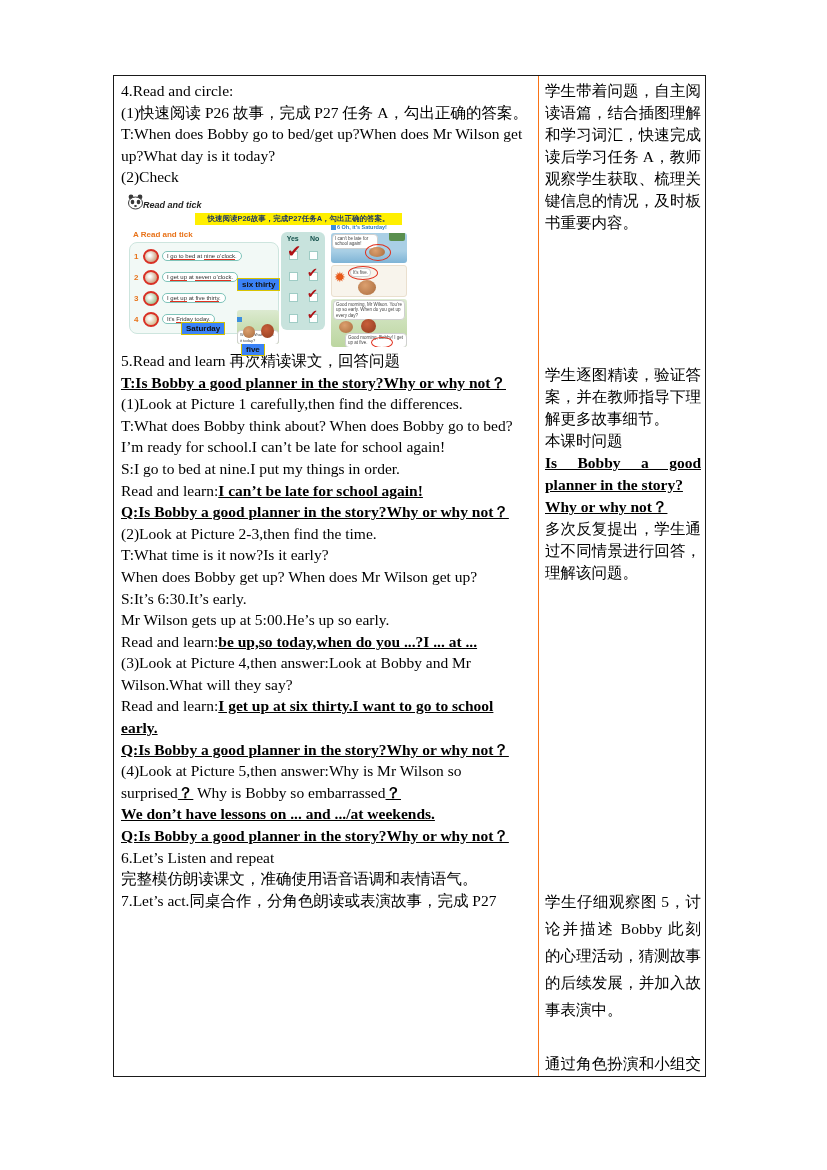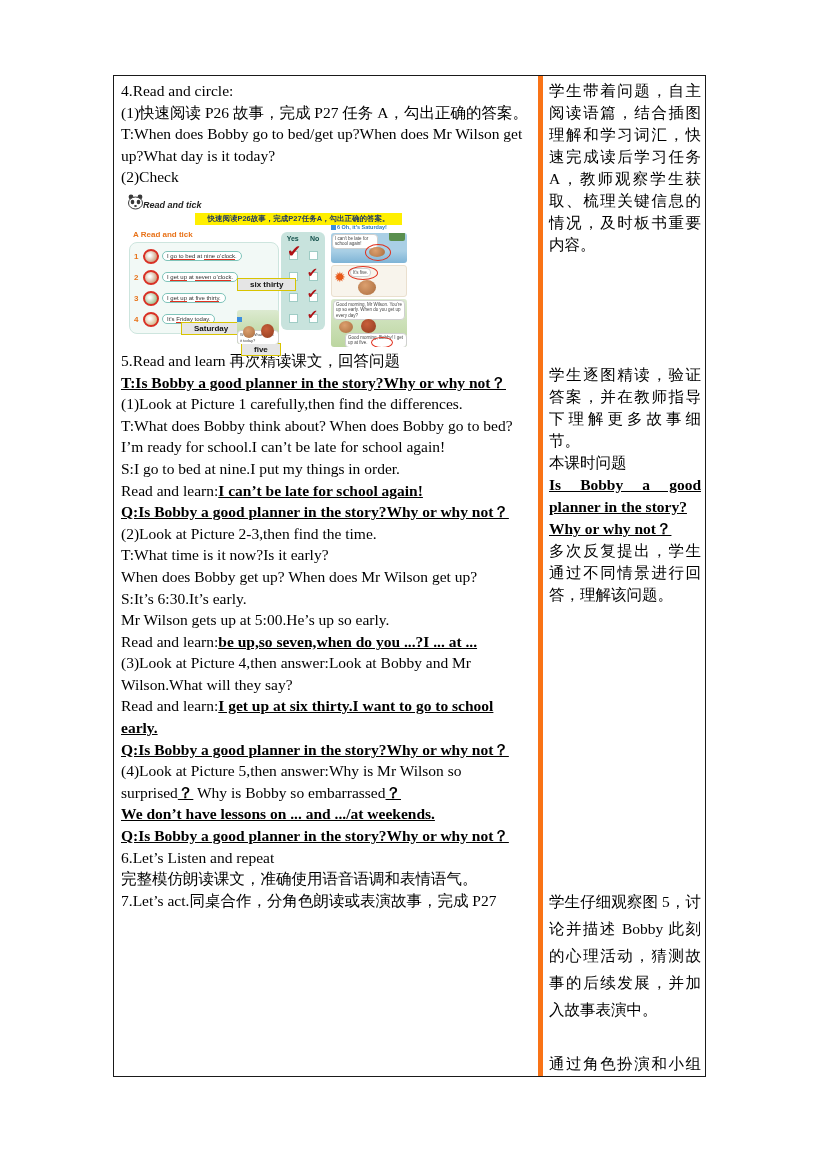--- a/index.html
+++ b/index.html
@@ -1,21 +1,21 @@
 <!DOCTYPE html>
 <html><head>
 <meta charset="utf-8">
 <style>
   html,body{margin:0;padding:0;}
   body{width:827px;height:1170px;background:#ffffff;position:relative;
        font-family:"Liberation Serif","DejaVu Serif",serif;color:#000;}
   .doc-table{position:absolute;left:113px;top:75px;width:593px;height:1002px;
              border:1px solid #1a1a1a;box-sizing:border-box;overflow:hidden;display:flex;}
   .cell-left{width:424px;box-sizing:border-box;padding:4px 5px 0 7px;overflow:hidden;}
-  .cell-right{flex:1;border-left:5px solid #f97316;box-sizing:border-box;position:relative;overflow:hidden;}
+  .cell-right{flex:1;border-left:1px solid #f97316;box-sizing:border-box;position:relative;overflow:hidden;}
   .lp{margin:0;font-size:15.5px;line-height:21.6px;text-align:left;word-break:break-word;}
   .rp{margin:0;font-size:15.5px;line-height:22px;text-align:justify;}
   .rp27{line-height:27px;}
   .b{font-weight:bold;text-decoration:underline;}
   .rblock{position:absolute;left:6px;right:4px;}
   .rb1{top:4px;}
   .rb2{top:288px;}
   .rb3{top:812px;}
 
   
@@ -41,22 +41,22 @@
             border-radius:6px;}
   .wb-yesno-header{display:flex;justify-content:space-around;font-size:7px;font-weight:bold;
                    color:#14514b;padding-top:3px;height:12px;box-sizing:border-box;}
   .wb-checkrow{position:relative;height:21px;}
   .wb-box{position:absolute;top:7px;width:7px;height:7px;background:#fff;
           border:1px solid #9fccc5;}
   .wb-box.y{left:8px;} .wb-box.n{left:28px;}
   .check{position:absolute;top:-8px;left:-3px;color:#b01216;font-weight:bold;font-size:13px;
          font-family:"DejaVu Sans",sans-serif;}
   .check.big{font-size:17px;top:-11px;}
-  .wb-note{position:absolute;background:#e5e5e5;border:1px solid #d8c400;color:#111;
-           font-size:8px;font-weight:bold;padding:1px 12px;white-space:nowrap;}
+  .wb-note{position:absolute;background:#3b82f6;border:1px solid #d8c400;color:#111;
+           font-size:8px;font-weight:bold;padding:1px 4px;white-space:nowrap;}
   .note-1{left:112px;top:84px;} .note-2{left:116px;top:106px;margin-top:43px;} .note-3{left:56px;top:128px;}
   .comic{position:absolute;left:206px;top:30px;width:76px;}
   .comic-caption{color:#2f7bbf;font-size:5.5px;font-weight:bold;line-height:7px;white-space:nowrap;
                  overflow:hidden;}
   .cpanel{position:relative;border-radius:3px;overflow:hidden;margin-top:2px;}
   .cp1{height:30px;background:linear-gradient(#a9cfe5 60%,#7fb4d6);}
   .cp2{height:32px;background:#f8f4ec;border:1px solid #eadfce;box-sizing:border-box;}
   .cp3{height:48px;background:linear-gradient(#dcead0,#bcd6a0);}
   .cbubble{background:#fff;border:1px solid #cfcfcf;border-radius:4px;font-size:4.5px;
            line-height:5.5px;color:#444;padding:1px 2px;display:inline-block;max-width:70px;}
@@ -195,21 +195,21 @@
         <p class="lp"><span>T:What does Bobby think about? When does Bobby go to bed?</span></p>
         <p class="lp"><span>I’m ready for school.I can’t be late for school again!</span></p>
         <p class="lp"><span>S:I go to bed at nine.I put my things in order.</span></p>
         <p class="lp"><span>Read and learn:</span><span class="b">I can’t be late for school again!</span></p>
         <p class="lp"><span class="b">Q:Is Bobby a good planner in the story?Why or why not？</span></p>
         <p class="lp"><span>(2)Look at Picture 2-3,then find the time.</span></p>
         <p class="lp"><span>T:What time is it now?Is it early?</span></p>
         <p class="lp"><span>When does Bobby get up? When does Mr Wilson get up?</span></p>
         <p class="lp"><span>S:It’s 6:30.It’s early.</span></p>
         <p class="lp"><span>Mr Wilson gets up at 5:00.He’s up so early.</span></p>
-        <p class="lp"><span>Read and learn:</span><span class="b">be up,so seven,when do you ...?I ... at ...</span></p>
+        <p class="lp"><span>Read and learn:</span><span class="b">be up,so today,when do you ...?I ... at ...</span></p>
         <p class="lp"><span>(3)Look at Picture 4,then answer:Look at Bobby and Mr Wilson.What will they say?</span></p>
         <p class="lp"><span>Read and learn:</span><span class="b">I get up at six thirty.I want to go to school early.</span></p>
         <p class="lp"><span class="b">Q:Is Bobby a good planner in the story?Why or why not？</span></p>
         <p class="lp"><span>(4)Look at Picture 5,then answer:Why is Mr Wilson so surprised</span><span class="b">？</span><span> Why is Bobby so embarrassed</span><span class="b">？</span></p>
         <p class="lp"><span class="b">We don’t have lessons on ... and .../at weekends.</span></p>
         <p class="lp"><span class="b">Q:Is Bobby a good planner in the story?Why or why not？</span></p>
         <p class="lp"><span>6.Let’s Listen and repeat</span></p>
         <p class="lp"><span>完整模仿朗读课文，准确使用语音语调和表情语气。</span></p>
         <p class="lp"><span>7.Let’s act.同桌合作，分角色朗读或表演故事，完成 P27</span></p>
       </div>

